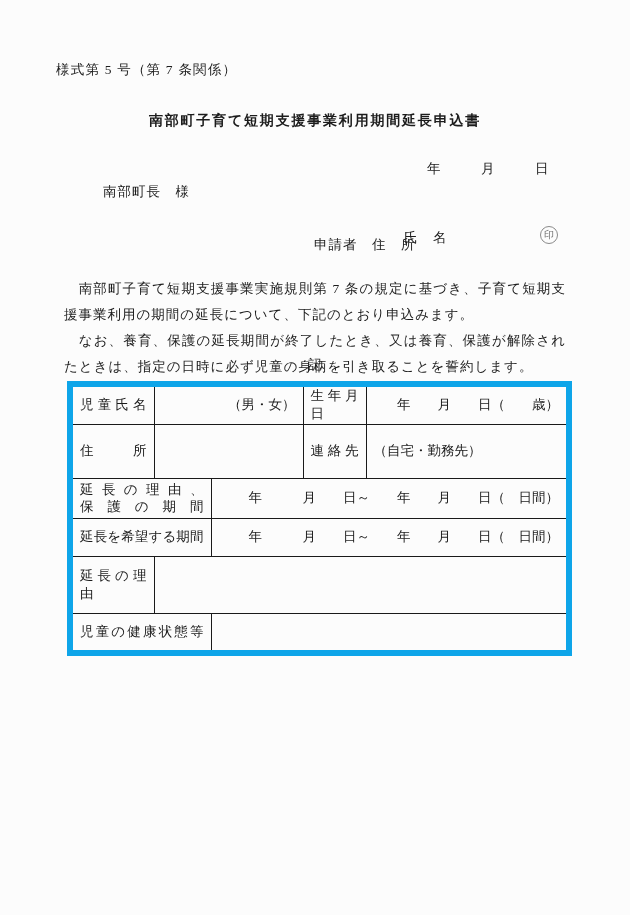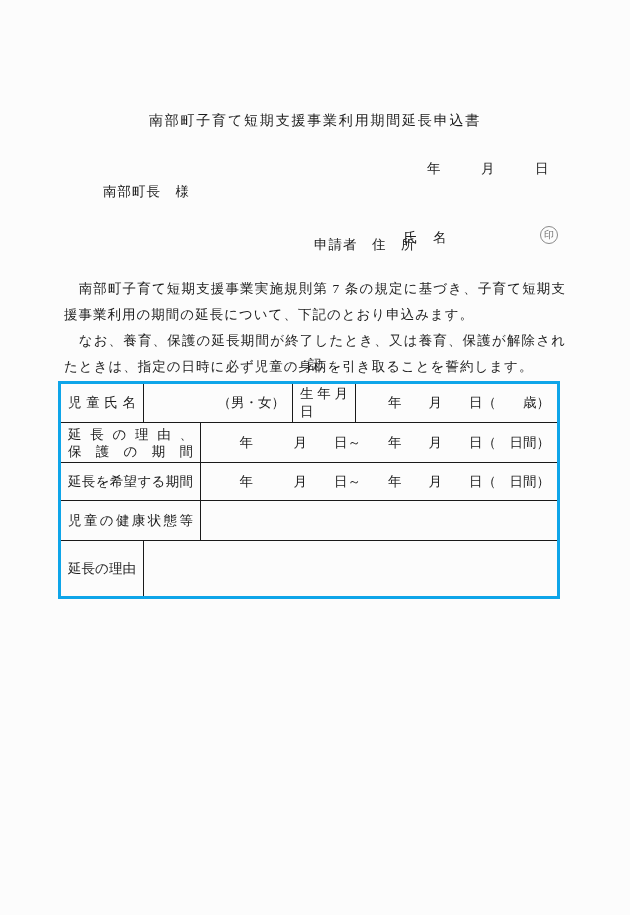--- a/index.html
+++ b/index.html
@@ -22,20 +22,21 @@
   .form-number {
     left: 56px; top: 61px;
     font-size: 13.5px;
     letter-spacing: 1.2px;
   }
   .doc-title {
     left: 0; top: 112px; width: 100%;
     text-align: center;
     font-size: 14px;
     letter-spacing: 1.8px;
+    font-weight: bold;
   }
   .date-line {
     left: 427px; top: 160px;
     font-size: 13.5px;
   }
   .recipient {
     left: 103px; top: 183px;
     font-size: 13.5px;
     letter-spacing: 1px;
   }
@@ -75,26 +76,26 @@
     font-family: Liberation Serif, serif;
   }
   .ki-mark {
     left: 0; top: 356px; width: 100%;
     text-align: center;
     font-size: 13.5px;
   }
 
   table.form-table {
     position: absolute;
-    left: 58px; top: 381px;
+    left: 67px; top: 381px;
     width: 499px;
     border-collapse: collapse;
     table-layout: fixed;
     font-size: 13.5px;
-    border: 3px solid #0ea5e9;
+    border: 6px solid #0ea5e9;
   }
   table.form-table td {
     border: 1px solid #1a1a1a;
     padding: 0 7px;
     vertical-align: middle;
     overflow: hidden;
   }
   td.jlabel {
     text-align: justify;
     text-align-last: justify;
@@ -112,20 +113,21 @@
     vertical-align: top;
     padding: 5px 0 0 6px;
     text-align: left;
   }
 </style>
 </head>
 <body>
 
 <div class="page">
 
+  <div class="abs form-number">様式第 5 号（第 7 条関係）</div>
 
   <div class="abs doc-title">南部町子育て短期支援事業利用期間延長申込書</div>
 
   <div class="abs date-line">年　　　月　　　日</div>
 
   <div class="abs recipient">南部町長　様</div>
 
   <div class="abs applicant-address">申請者　住　所</div>
 
   <div class="abs applicant-name">氏　名</div>
@@ -147,35 +149,41 @@
       <col style="width:63px">
       <col style="width:203px">
     </colgroup>
     <tbody>
         <tr style="height:40px">
       <td class="jlabel">児童氏名</td>
       <td colspan="2" class="gender-cell">（男・女）</td>
       <td class="jlabel">生年月日</td>
       <td class="val-right">年　　月　　日（　　歳）</td>
     </tr>
+    <tr style="height:54px">
+      <td class="jlabel">住所</td>
+      <td colspan="2"></td>
+      <td class="jlabel">連絡先</td>
+      <td class="note-top">（自宅・勤務先）</td>
+    </tr>
     <tr style="height:40px">
       <td colspan="2" class="jlabel">
         <div>延長の理由、</div>
         <div>保護の期間</div>
       </td>
       <td colspan="3" class="val-right">年　　　月　　日～　　年　　月　　日（　日間）</td>
     </tr>
     <tr style="height:38px">
       <td colspan="2" class="jlabel">延長を希望する期間</td>
       <td colspan="3" class="val-right">年　　　月　　日～　　年　　月　　日（　日間）</td>
     </tr>
+    <tr style="height:57px">
+      <td class="jlabel">延長の理由</td>
+      <td colspan="4"></td>
+    </tr>
     <tr style="height:40px">
       <td colspan="2" class="jlabel">児童の健康状態等</td>
       <td colspan="3"></td>
-    </tr>
-    <tr style="height:57px">
-      <td class="jlabel">延長の理由</td>
-      <td colspan="4"></td>
     </tr>
   </tbody>
     </table>
 
 </div>
 
 </body></html>

